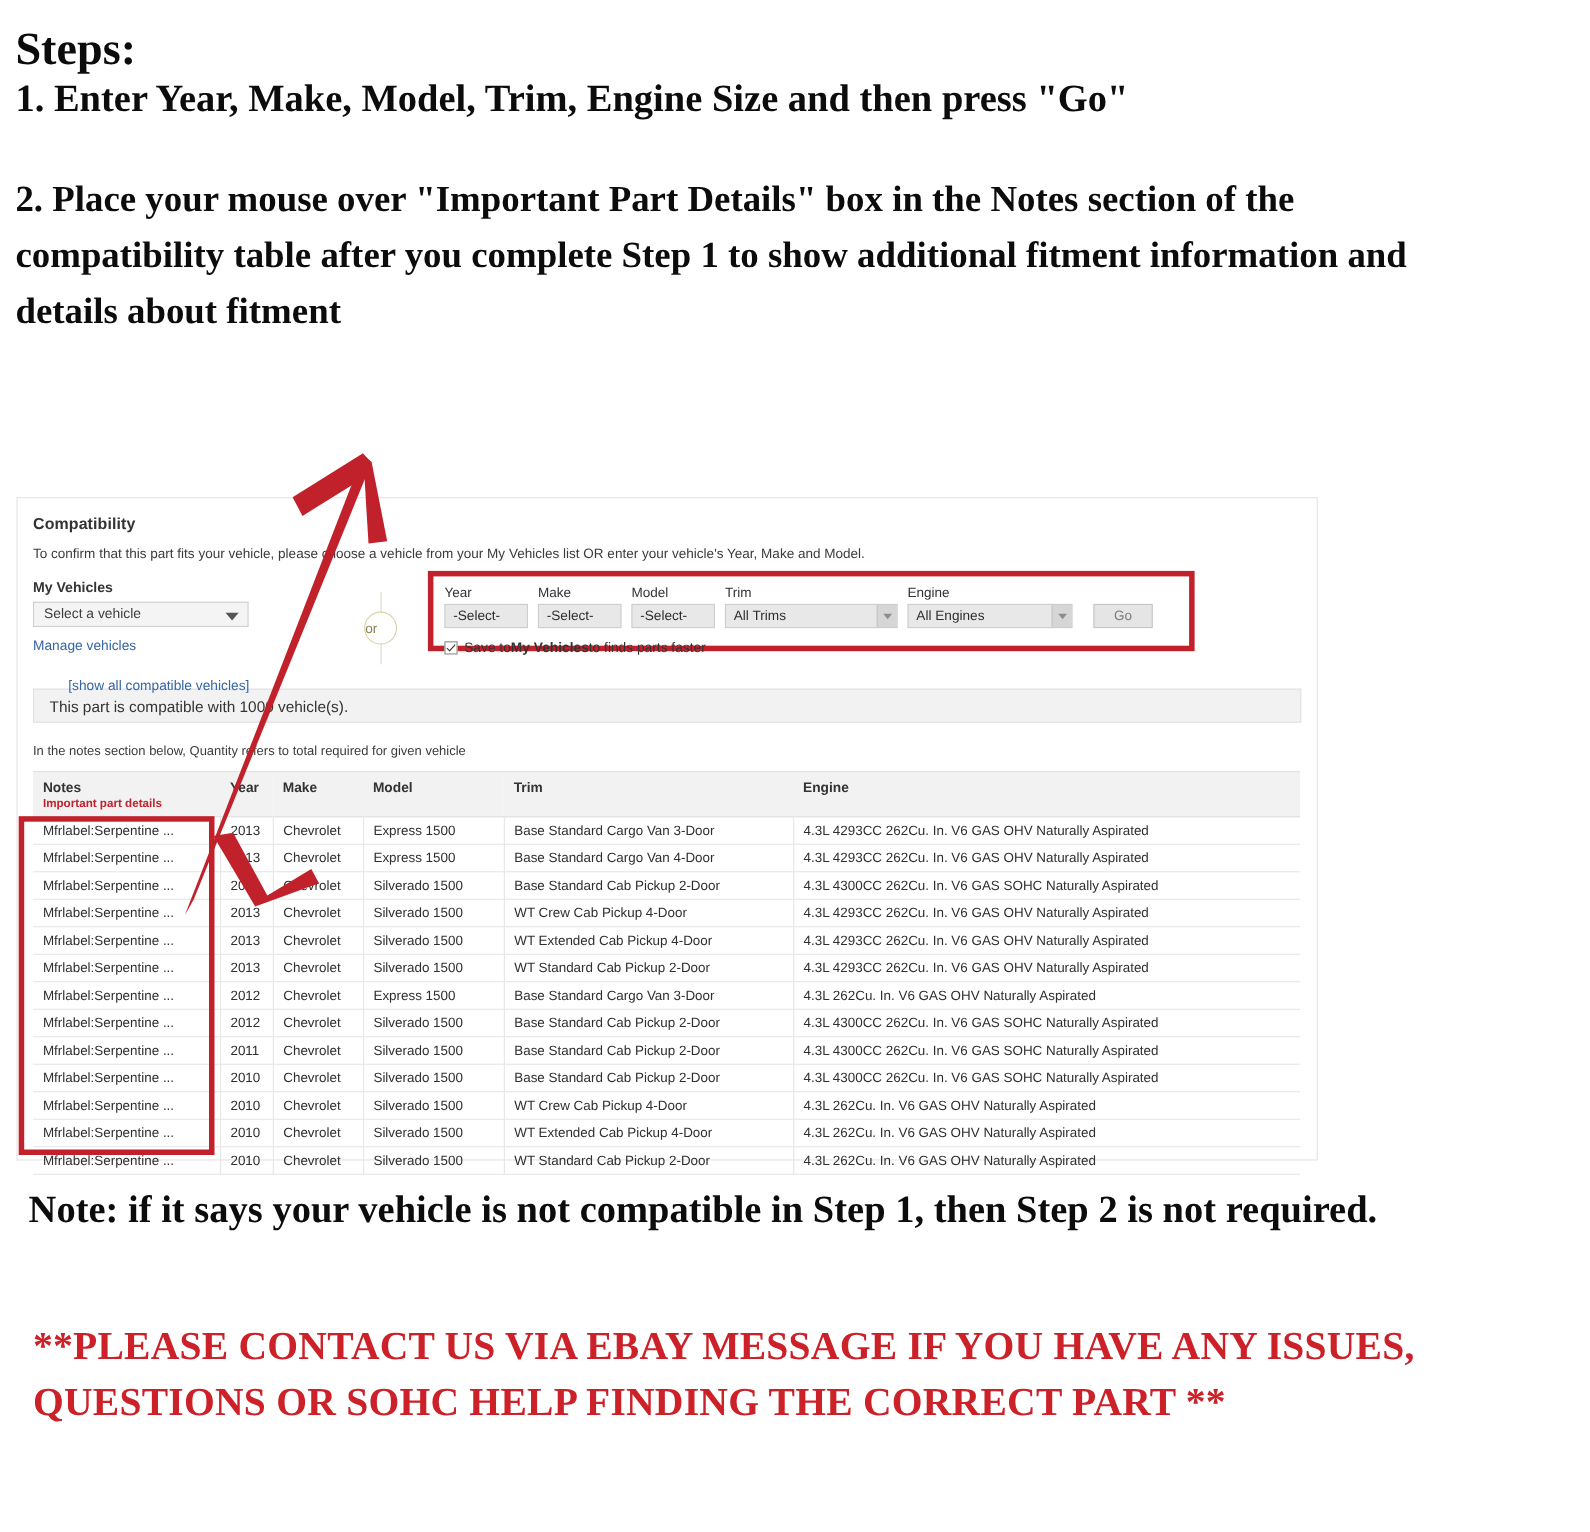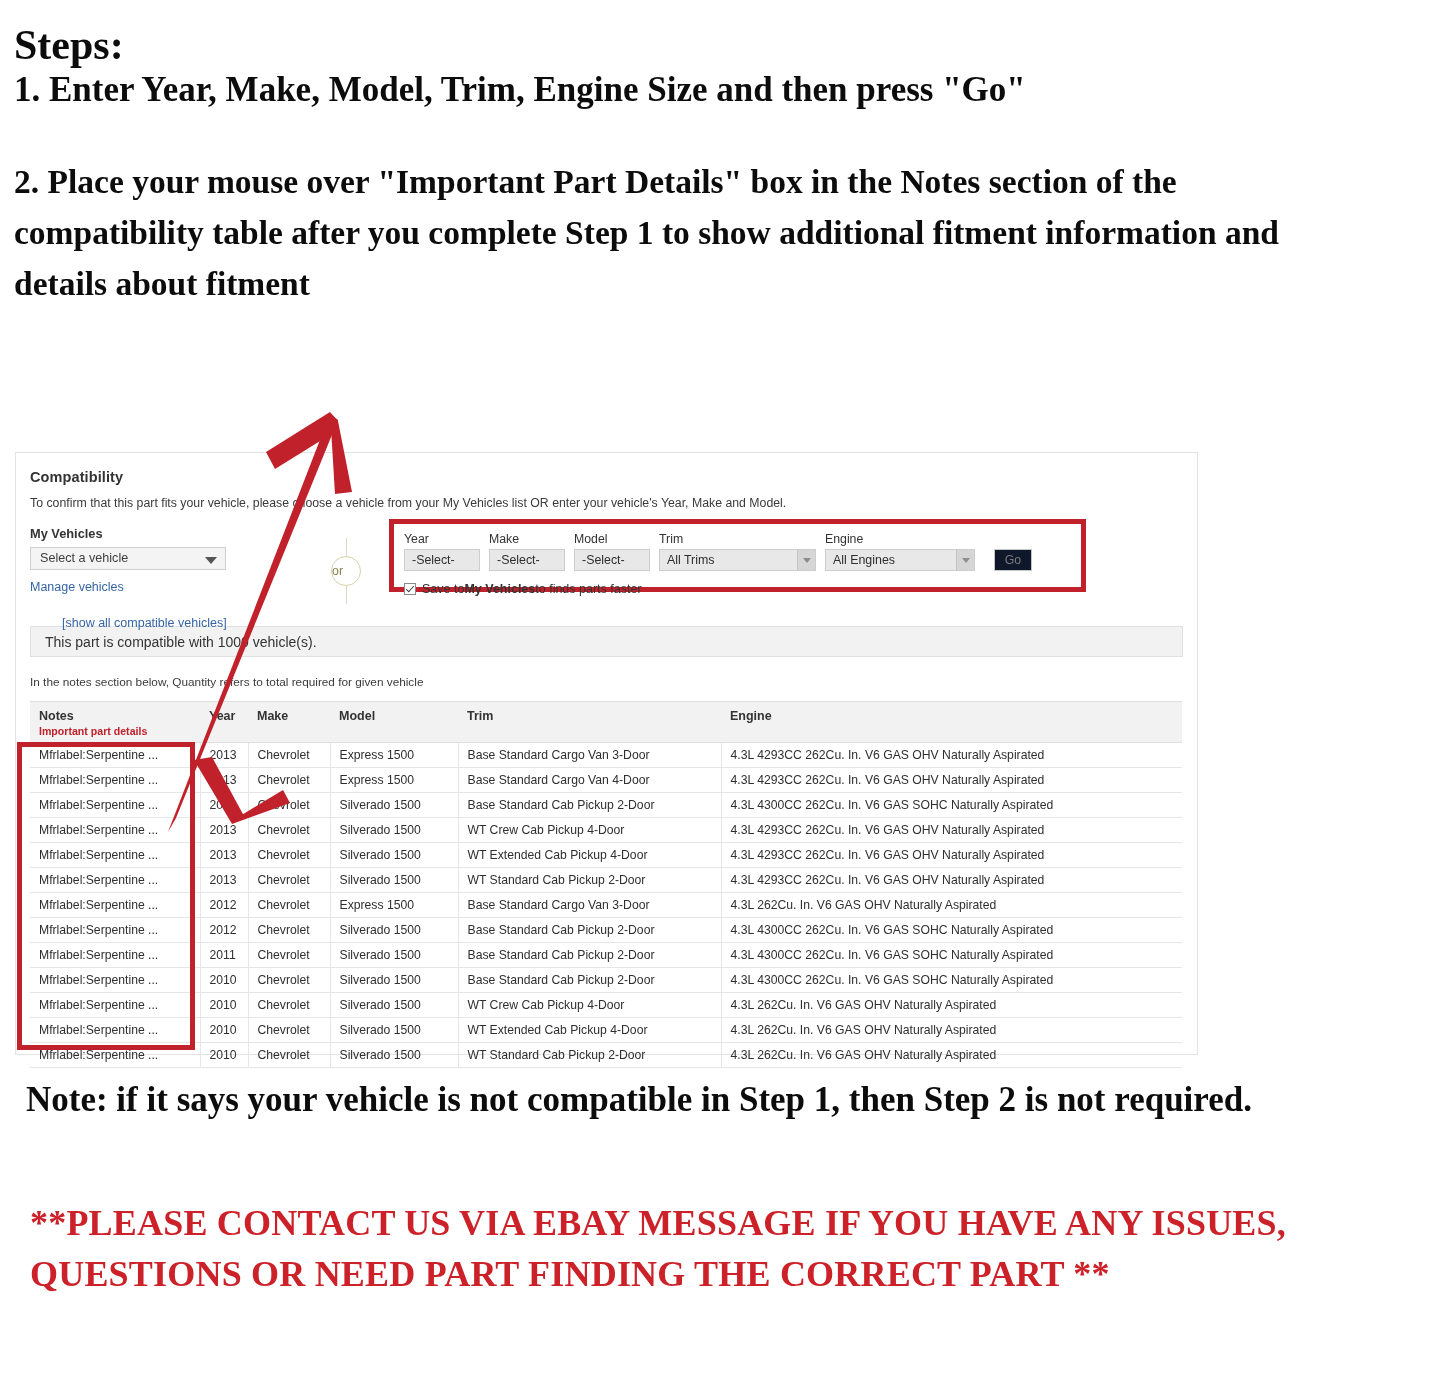--- a/index.html
+++ b/index.html
@@ -215,23 +215,23 @@
     border-top: 5px solid #8d8d8d;
   }
   .w-year  { width: 76px; }
   .w-make  { width: 76px; }
   .w-model { width: 76px; }
   .w-trim  { width: 157px; }
   .w-engine{ width: 150px; }
 
   .go-btn {
     margin-left: 10px;
-    width: 38px; height: 22px;
+    width: 54px; height: 22px;
     border: 1px solid #c6c6c6;
-    background: #0f172a;
+    background: #e5e5e5;
     font-size: 12.3px;
     color: #7c7c7c;
     text-align: center;
     line-height: 20px;
     box-sizing: border-box;
   }
 
   .save-row {
     position: absolute;
     left: 374px;
@@ -604,13 +604,13 @@
   <g fill="#c0212a">
     <path d="M168,832 L176,818 L338,420 L330,414 Z"></path>
     <path d="M330,412 L266,452 L275,469 L333,433 Z"></path>
     <path d="M330,412 L338,421 L352,492 L335,494 Z"></path>
     <path d="M194,760 L212,757 L244,816 L232,824 Z"></path>
     <path d="M232,824 L240,816 L283,790 L290,803 Z"></path>
   </g>
 </svg>
 
 <div class="note-bottom">Note: if it says your vehicle is not compatible in Step 1, then Step 2 is not required.</div>
-<div class="contact-red">**PLEASE CONTACT US VIA EBAY MESSAGE IF YOU HAVE ANY ISSUES, QUESTIONS OR NEED PART FINDING THE CORRECT PART **</div>
+<div class="contact-red">**PLEASE CONTACT US VIA EBAY MESSAGE IF YOU HAVE ANY ISSUES, QUESTIONS OR SOHC HELP FINDING THE CORRECT PART **</div>
 
 </body></html>

